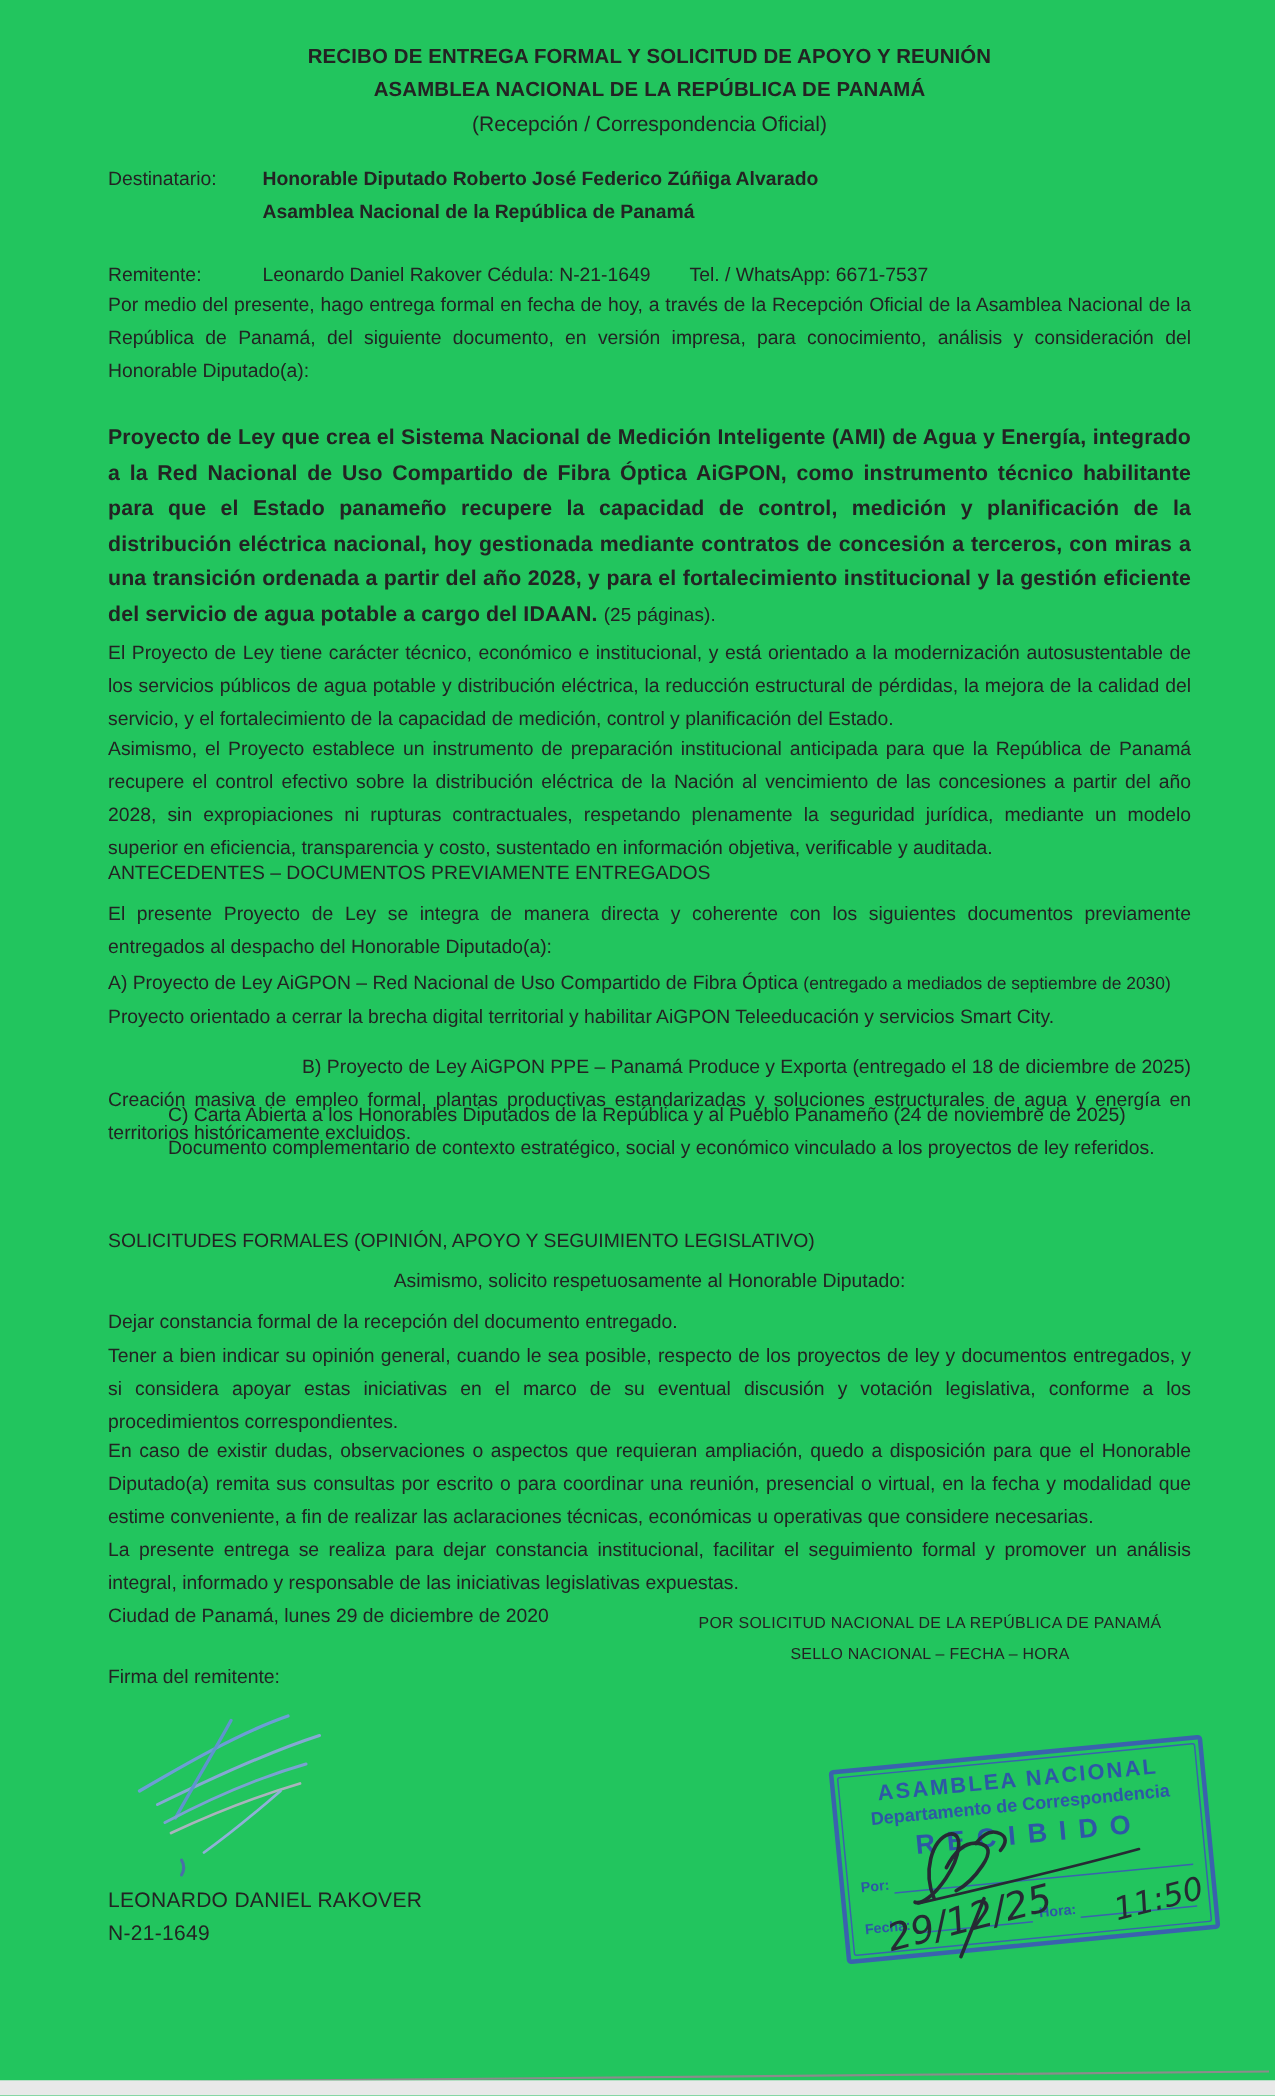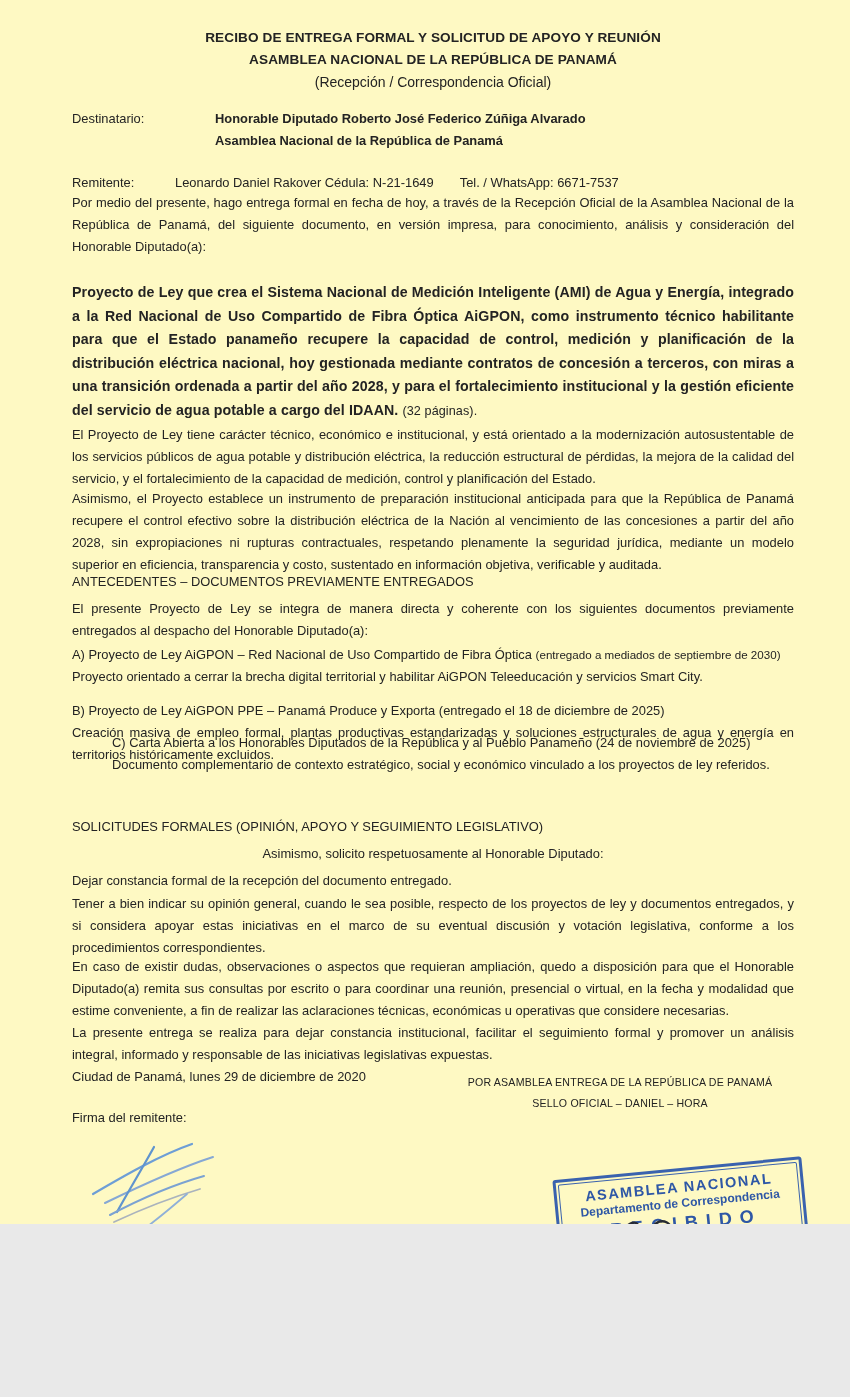--- a/index.html
+++ b/index.html
@@ -1,20 +1,20 @@
 <!DOCTYPE html>
 <html><head>
 <meta charset="utf-8">
 <style>
   html,body{margin:0;padding:0;background:#e9e9e9;}
   .page{
     position:relative;
-    width:850px;height:1224px;
+    width:850px;height:1387px;
     margin:0 auto;
-    background:#fef9c3;
+    background:#22c55e;
     font-family:"Liberation Sans",sans-serif;
     color:#232323;
     overflow:hidden;
   }
   .abs{position:absolute;}
   .blk{left:72px;width:722px;}
   .body-text{font-size:12.9px;line-height:22px;text-align:justify;}
   .left-text{font-size:12.9px;line-height:22px;text-align:left;}
   .hdr{left:72px;width:722px;text-align:center;}
   .hdr .t{font-size:13.6px;font-weight:bold;line-height:22px;letter-spacing:.1px;}
@@ -67,70 +67,70 @@
 
 <div class="page">
 
   <div class="abs hdr" style="top:27px;">
     <div class="t">RECIBO DE ENTREGA FORMAL Y SOLICITUD DE APOYO Y REUNIÓN</div>
     <div class="t">ASAMBLEA NACIONAL DE LA REPÚBLICA DE PANAMÁ</div>
     <div class="sub">(Recepción / Correspondencia Oficial)</div>
   </div>
 
   <div class="abs label-col" style="top:108px;">Destinatario:</div>
-  <div class="abs value-col bold" style="top:108px;margin-left:40px;">
+  <div class="abs value-col bold" style="top:108px;">
     <div>Honorable Diputado Roberto José Federico Zúñiga Alvarado</div>
     <div>Asamblea Nacional de la República de Panamá</div>
   </div>
 
   <div class="abs label-col" style="top:172px;">Remitente:</div>
   <div class="abs value-col" style="top:172px;">
     <span>Leonardo Daniel Rakover Cédula: N-21-1649</span><span class="sender-gap"></span><span>Tel. / WhatsApp: 6671-7537</span>
   </div>
 
   <div class="abs blk body-text" style="top:192px;">Por medio del presente, hago entrega formal en fecha de hoy, a través de la Recepción Oficial de la Asamblea Nacional de la República de Panamá, del siguiente documento, en versión impresa, para conocimiento, análisis y consideración del Honorable Diputado(a):</div>
 
   <div class="abs blk subject" style="top:281px;">
     <span>Proyecto de Ley que crea el Sistema Nacional de Medición Inteligente (AMI) de Agua y Energía, integrado a la Red Nacional de Uso Compartido de Fibra Óptica AiGPON, como instrumento técnico habilitante para que el Estado panameño recupere la capacidad de control, medición y planificación de la distribución eléctrica nacional, hoy gestionada mediante contratos de concesión a terceros, con miras a una transición ordenada a partir del año 2028, y para el fortalecimiento institucional y la gestión eficiente del servicio de agua potable a cargo del IDAAN.</span>
-    <span class="pages">(32 páginas).</span>
+    <span class="pages">(25 páginas).</span>
   </div>
 
   <div class="abs blk body-text" style="top:424px;">El Proyecto de Ley tiene carácter técnico, económico e institucional, y está orientado a la modernización autosustentable de los servicios públicos de agua potable y distribución eléctrica, la reducción estructural de pérdidas, la mejora de la calidad del servicio, y el fortalecimiento de la capacidad de medición, control y planificación del Estado.</div>
   <div class="abs blk body-text" style="top:488px;">Asimismo, el Proyecto establece un instrumento de preparación institucional anticipada para que la República de Panamá recupere el control efectivo sobre la distribución eléctrica de la Nación al vencimiento de las concesiones a partir del año 2028, sin expropiaciones ni rupturas contractuales, respetando plenamente la seguridad jurídica, mediante un modelo superior en eficiencia, transparencia y costo, sustentado en información objetiva, verificable y auditada.</div>
 
   <div class="abs blk body-text" style="top:598px;">El presente Proyecto de Ley se integra de manera directa y coherente con los siguientes documentos previamente entregados al despacho del Honorable Diputado(a):</div>
   <div class="abs blk left-text" style="top:571px;">ANTECEDENTES – DOCUMENTOS PREVIAMENTE ENTREGADOS</div>
 
   <div class="abs blk left-text" style="top:644px;">
     <span>A) Proyecto de Ley AiGPON – Red Nacional de Uso Compartido de Fibra Óptica </span><span class="small-note">(entregado a mediados de septiembre de 2030)</span>
     <div>Proyecto orientado a cerrar la brecha digital territorial y habilitar AiGPON Teleeducación y servicios Smart City.</div>
   </div>
 
   <div class="abs blk body-text" style="top:700px;">
-    <div style="text-align:left;">B) Proyecto de Ley AiGPON PPE – Panamá Produce y Exporta (entregado el 18 de diciembre de 2025)</div>
+    <div style="text-align:right;">B) Proyecto de Ley AiGPON PPE – Panamá Produce y Exporta (entregado el 18 de diciembre de 2025)</div>
     <div>Creación masiva de empleo formal, plantas productivas estandarizadas y soluciones estructurales de agua y energía en territorios históricamente excluidos.</div>
   </div>
 
   <div class="abs blk left-text" style="top:732px;margin-left:40px;">
     <div>C) Carta Abierta a los Honorables Diputados de la República y al Pueblo Panameño (24 de noviembre de 2025)</div>
     <div>Documento complementario de contexto estratégico, social y económico vinculado a los proyectos de ley referidos.</div>
   </div>
 
   <div class="abs blk left-text" style="top:816px;">SOLICITUDES FORMALES (OPINIÓN, APOYO Y SEGUIMIENTO LEGISLATIVO)</div>
 
   <div class="abs blk left-text" style="top:843px;text-align:center;">Asimismo, solicito respetuosamente al Honorable Diputado:</div>
   <div class="abs blk left-text" style="top:870px;">Dejar constancia formal de la recepción del documento entregado.</div>
   <div class="abs blk body-text" style="top:893px;">Tener a bien indicar su opinión general, cuando le sea posible, respecto de los proyectos de ley y documentos entregados, y si considera apoyar estas iniciativas en el marco de su eventual discusión y votación legislativa, conforme a los procedimientos correspondientes.</div>
   <div class="abs blk body-text" style="top:956px;">En caso de existir dudas, observaciones o aspectos que requieran ampliación, quedo a disposición para que el Honorable Diputado(a) remita sus consultas por escrito o para coordinar una reunión, presencial o virtual, en la fecha y modalidad que estime conveniente, a fin de realizar las aclaraciones técnicas, económicas u operativas que considere necesarias.</div>
   <div class="abs blk body-text" style="top:1022px;">La presente entrega se realiza para dejar constancia institucional, facilitar el seguimiento formal y promover un análisis integral, informado y responsable de las iniciativas legislativas expuestas.</div>
 
   <div class="abs label-col" style="top:1066px;">Ciudad de Panamá, lunes 29 de diciembre de 2020</div>
   <div class="abs seal-col" style="top:1072px;">
-    <div>POR ASAMBLEA ENTREGA DE LA REPÚBLICA DE PANAMÁ</div>
-    <div>SELLO OFICIAL – DANIEL – HORA</div>
+    <div>POR SOLICITUD NACIONAL DE LA REPÚBLICA DE PANAMÁ</div>
+    <div>SELLO NACIONAL – FECHA – HORA</div>
   </div>
 
   <div class="abs label-col" style="top:1107px;">Firma del remitente:</div>
 
   <svg class="abs" style="left:80px;top:1136px;" width="195" height="128" viewBox="0 0 195 128">
     <g fill="none" stroke-linecap="round">
       <path d="M13,58 C42,41 80,19 112,8" stroke="#6d9ed6" stroke-width="2.2"></path>
       <path d="M25,67 C62,49 102,31 133,21" stroke="#86a8d4" stroke-width="2"></path>
       <path d="M74,11 C63,31 48,56 37,76" stroke="#5f94ce" stroke-width="2.2"></path>
       <path d="M30,79 C62,62 96,48 124,40" stroke="#7ba2d2" stroke-width="2"></path>

